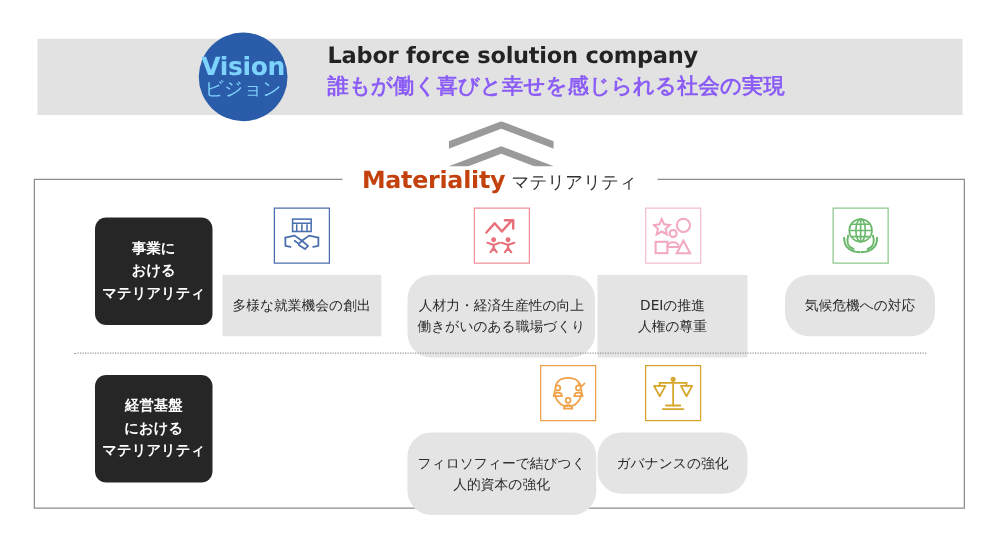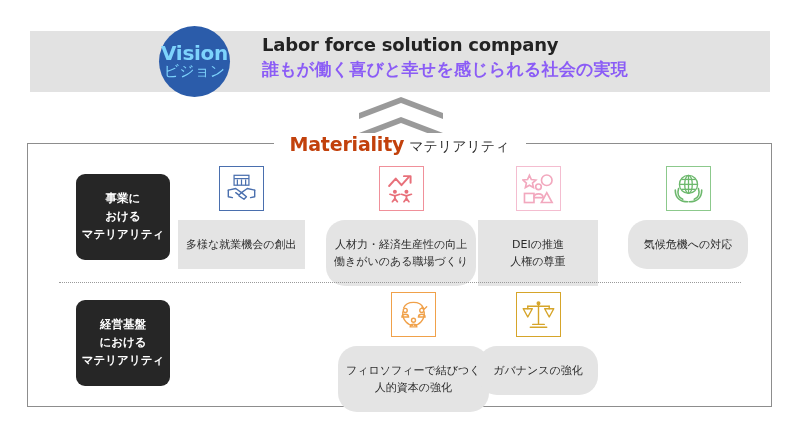--- a/index.html
+++ b/index.html
@@ -203,21 +203,21 @@
     width: 682px;
     border-top: 1.2px dotted #9a9a9a;
   }
 
   
   .pos-0 { left: 0px;   }
   .pos-1 { left: 148px; }
   .pos-2 { left: 300px; }
   .pos-3 { left: 450px; justify-content: space-between; }
   
-  .pos-r2-0 { left: 160px; }
+  .pos-r2-0 { left: 148px; align-items: flex-end; }
   .pos-r2-1 { left: 300px; }
 
   .w-narrow { min-width: 118px; }
   .w-wide   { min-width: 135px; border-radius: 19px; }
 </style>
 </head>
 <body>
 
 <div id="vision-band"></div>
 

